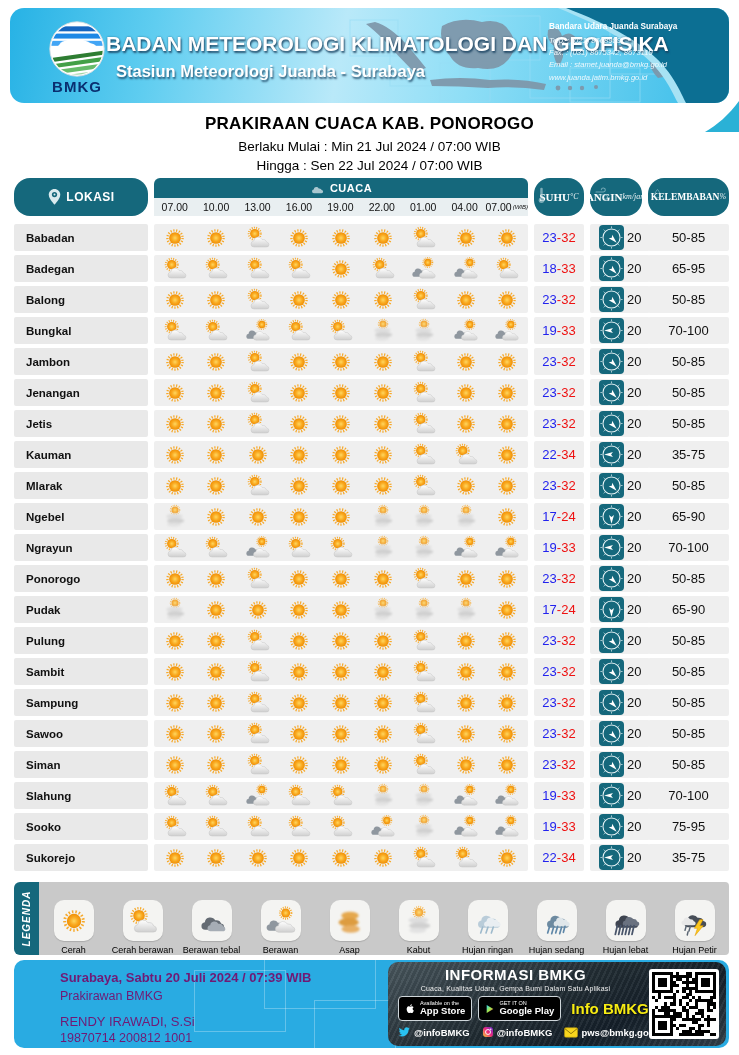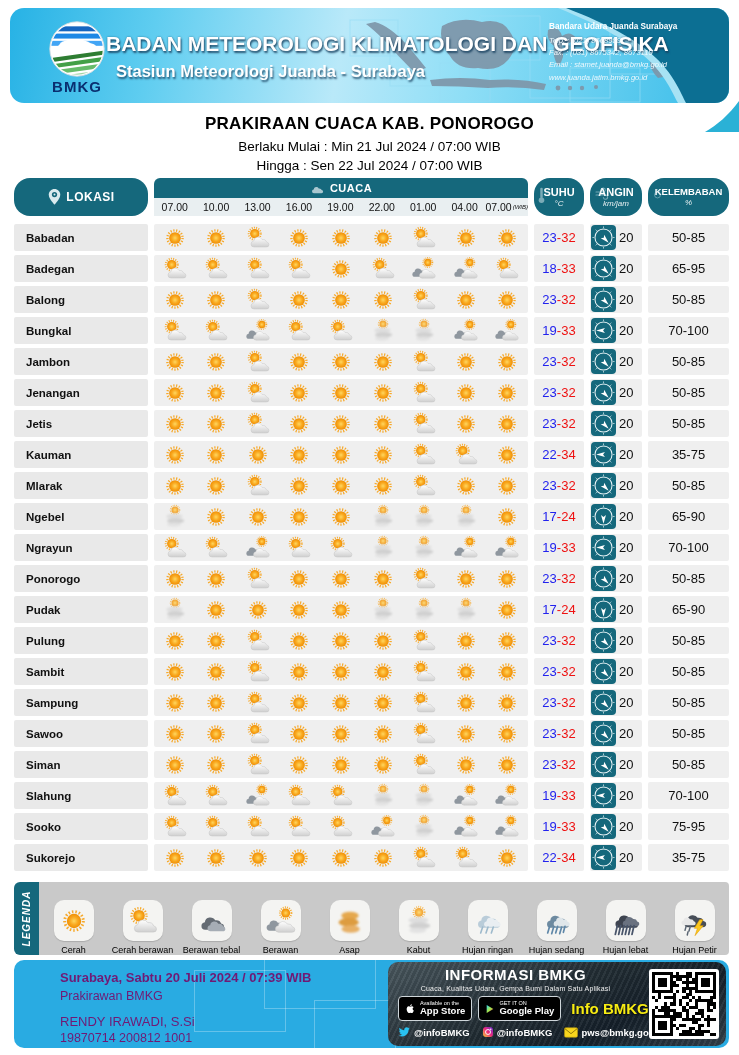--- a/index.html
+++ b/index.html
@@ -29,39 +29,39 @@
   .valid2{position:absolute;left:0;top:158px;width:100%;text-align:center;font-size:13.5px;color:#000;}
   
   .hbox{position:absolute;background:var(--teal);border-radius:16px;color:#fff;display:flex;align-items:center;justify-content:center;}
   #h-lokasi{left:14px;top:178px;width:134px;height:38px;gap:4px;}
   #h-lokasi span{font-weight:bold;font-size:12px;letter-spacing:.5px;}
   #h-cuaca{left:154px;top:178px;width:374px;height:20px;border-radius:6px 6px 0 0;gap:5px;}
   #h-cuaca span{font-weight:bold;font-size:11px;letter-spacing:.5px;}
   #times{position:absolute;left:154px;top:198px;width:374px;height:18px;background:#e9eff1;display:flex;}
   #times .tcell{flex:1;display:flex;align-items:center;justify-content:center;font-size:10.5px;color:#111;}
   #times .wib{font-size:6px;font-style:italic;margin-left:1px;}
-  .hcol{flex-direction:column;line-height:1.15;}
+  .hcol{flex-direction:row;line-height:1.15;font-family:Liberation Serif, serif;}
   #h-suhu{left:534px;top:178px;width:50px;height:38px;}
   #h-angin{left:590px;top:178px;width:52px;height:38px;}
   #h-kelembaban{left:648px;top:178px;width:81px;height:38px;}
   .hlbl{font-weight:bold;font-size:11px;}
   .hlbl.small{font-size:9.5px;}
   .hunit{font-size:8px;font-style:italic;opacity:.9;}
   .hico{position:absolute;left:4px;top:8px;opacity:.55;}
   
   .row{position:absolute;left:0;width:739px;height:27px;}
   .cell{position:absolute;top:0;height:27px;background:#efefef;border-radius:2px;}
   .c-name{left:14px;width:134px;background:#e9e9e9;display:flex;align-items:center;padding-left:12px;box-sizing:border-box;
     font-size:11.5px;font-weight:bold;color:#111;}
   .c-icons{left:154px;width:374px;display:flex;}
   .icell{flex:1;display:flex;align-items:center;justify-content:center;}
   .wicon{width:26px;height:26px;}
   .c-temp{left:534px;width:50px;display:flex;align-items:center;justify-content:center;font-size:13px;text-align:right;}
   .t-min{color:var(--tmin);} .t-dash,.t-max{color:var(--tmax);}
-  .c-wind{left:590px;width:52px;display:flex;align-items:center;}
+  .c-wind{left:590px;width:52px;display:flex;align-items:center;padding-left:8px;}
   .windbox{width:25px;height:25px;background:var(--teal);border-radius:4px;margin-left:1px;flex:none;}
   .windval{font-size:13px;color:#111;margin-left:3px;}
   .c-hum{left:648px;width:81px;display:flex;align-items:center;justify-content:center;font-size:13px;color:#111;}
   
   #legend-tab{position:absolute;left:14px;top:882px;width:25px;height:73px;background:var(--teal);
     border-radius:6px 0 0 6px;display:flex;align-items:center;justify-content:center;}
   #legend-tab span{transform:rotate(-90deg);color:#fff;font-style:italic;font-weight:bold;font-size:10px;letter-spacing:1px;white-space:nowrap;}
   #legend-band{position:absolute;left:39px;top:882px;width:690px;height:73px;background:#c9c9c9;display:flex;border-radius:0 4px 4px 0;}
   .litem{flex:1;display:flex;flex-direction:column;align-items:center;padding-top:18px;}
   .lcard{width:40px;height:42px;background:#f4f4f2;border-radius:10px;display:flex;align-items:center;justify-content:center;box-shadow:0 1px 1px rgba(0,0,0,.15);}

